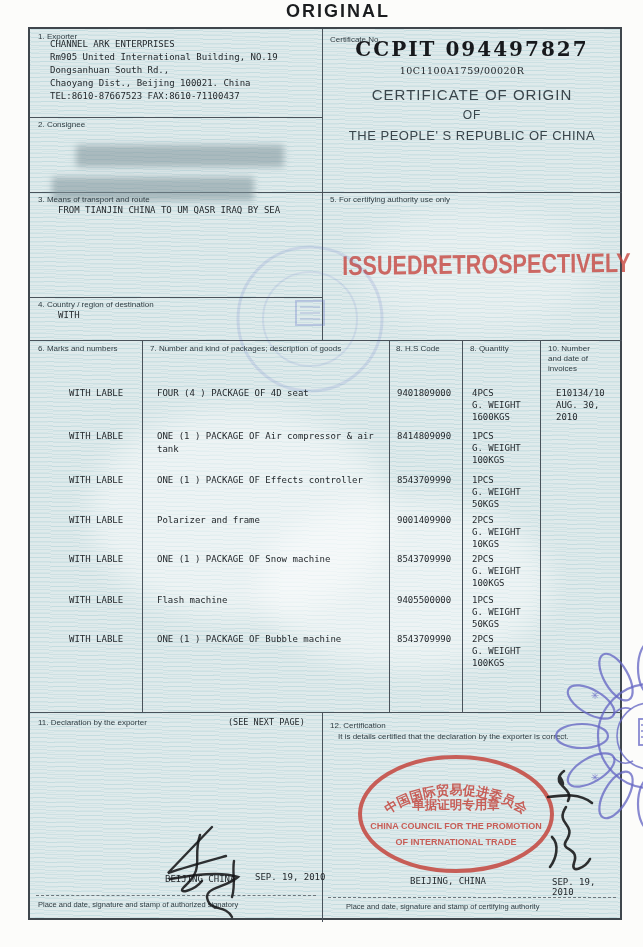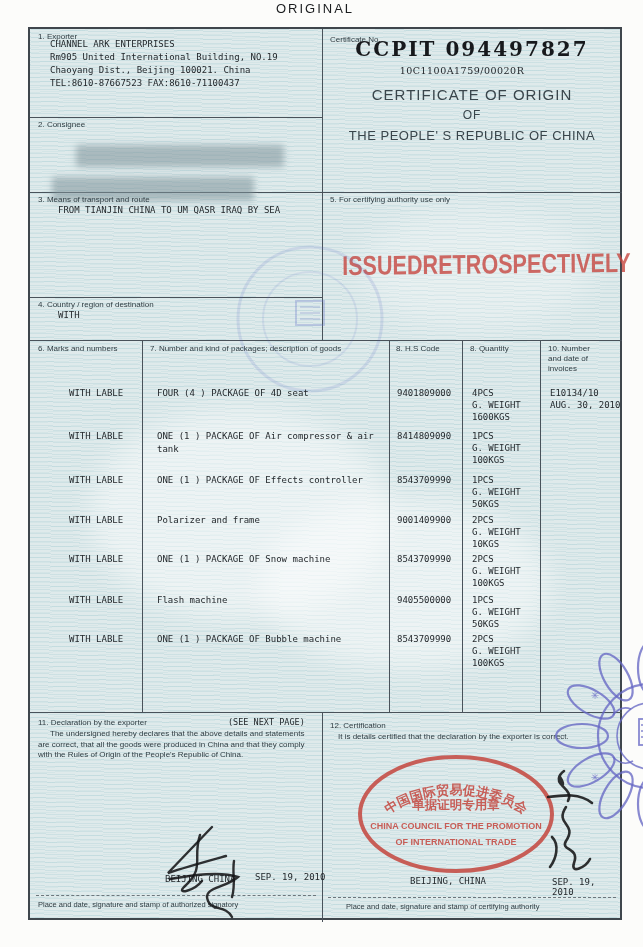--- a/index.html
+++ b/index.html
@@ -1,19 +1,19 @@
 <!DOCTYPE html>
 <html><head>
 <meta charset="utf-8">
 <style>
   html,body{margin:0;padding:0;}
   .page{position:relative;width:643px;height:947px;background:#fcfcfa;overflow:hidden;
         font-family:"Liberation Sans",sans-serif;color:#2f3c42;}
-  .original{position:absolute;left:240px;top:1px;width:150px;text-align:center;
-        font-size:13px;font-weight:normal;letter-spacing:2px;color:#1b1d1f;}
+  .original{position:absolute;left:240px;top:1px;width:150px;text-align:right;
+        font-size:18px;font-weight:bold;letter-spacing:2px;color:#1b1d1f;}
   .doc{position:absolute;left:28px;top:27px;width:594px;height:893px;border:2px solid #3f464c;
         box-sizing:border-box;background-color:#dfeaeb;
         background-image:
           repeating-linear-gradient(2deg, rgba(130,185,195,.20) 0 1px, transparent 1px 4px),
           repeating-linear-gradient(-2.5deg, rgba(150,200,205,.15) 0 1px, transparent 1px 5px);}
   .hline,.vline{position:absolute;background:#49525a;}
   .hline{height:1px;}
   .vline{width:1px;}
   .label{position:absolute;font-size:8px;color:#2f3c42;}
   .typed{font-family:"DejaVu Sans Mono","Liberation Mono",monospace;font-size:9px;color:#23282c;}
@@ -33,21 +33,21 @@
         font-size:13px;color:#39454b;letter-spacing:.5px;}
   .retro-stamp{position:absolute;left:312px;top:222px;white-space:nowrap;
         font-weight:bold;font-size:27px;color:rgba(198,70,64,.80);
         transform:scaleX(.80) rotate(-.5deg);transform-origin:left top;letter-spacing:0;}
   .trow{position:absolute;left:0;width:592px;display:flex;align-items:flex-start;}
   .c{box-sizing:border-box;line-height:13px;}
   .c0{width:112px;padding-left:39px;}
   .c1{width:247px;padding-left:15px;padding-right:14px;}
   .c2{width:73px;padding-left:8px;}
   .c3{width:78px;padding-left:10px;line-height:12px;}
-  .c4{flex:1;padding-left:10px;line-height:12px;}
+  .c4{flex:1;padding-left:16px;line-height:12px;}
   .decl-text{position:absolute;left:8px;top:700px;width:280px;font-size:8px;line-height:10.5px;
         color:#2f3c42;text-indent:12px;}
   .cert-text{position:absolute;left:308px;top:703px;width:272px;font-size:8px;color:#2f3c42;}
   .dashed{position:absolute;border-top:1px dashed #6d777d;height:0;}
   .footer-label{position:absolute;font-size:7.5px;color:#2f3c42;}
   svg{display:block;}
 </style>
 </head>
 <body>
 
@@ -71,20 +71,21 @@
     <div class="vline" style="left:359px;top:311px;height:372px;"></div>
     <div class="vline" style="left:432px;top:311px;height:372px;"></div>
     <div class="vline" style="left:510px;top:311px;height:372px;"></div>
     <div class="hline" style="top:683px;left:0;width:592px;"></div>
     <div class="vline" style="left:292px;top:683px;height:210px;"></div>
 
     <div class="label" style="left:8px;top:3px;">1. Exporter</div>
     <div class="pos typed" style="left:20px;top:9px;line-height:13px;">
       <div>CHANNEL ARK ENTERPRISES</div>
       <div>Rm905 United International Building, NO.19</div>
+      <div>Dongsanhuan South Rd.,</div>
       <div>Chaoyang Dist., Beijing 100021. China</div>
       <div>TEL:8610-87667523  FAX:8610-71100437</div>
     </div>
 
     <div class="label" style="left:8px;top:91px;">2. Consignee</div>
     <div class="blur-block" style="left:46px;top:116px;width:208px;height:22px;"></div>
     <div class="blur-block" style="left:22px;top:148px;width:202px;height:24px;"></div>
 
     <div class="label" style="left:300px;top:6px;">Certificate No.</div>
     <div class="cert-no-line">CCPIT  094497827</div>
@@ -195,21 +196,20 @@
       <div class="c c3">
         <div>2PCS</div>
         <div>G. WEIGHT</div>
         <div>100KGS</div>
       </div>
       <div class="c c4"></div>
     </div>
 
     <div class="label" style="left:8px;top:689px;">11. Declaration by the exporter</div>
     <div class="pos typed" style="left:198px;top:688px;font-size:8.5px;">(SEE NEXT PAGE)</div>
-    <div class="decl-text">The undersigned hereby declares that the above details and statements are correct, that all the goods were produced in China and that they comply with the Rules of Origin of the People's Republic of China.</div>
     <div class="pos typed" style="left:110px;top:845px;padding-left:25px;">BEIJING CHINA</div>
     <div class="pos typed" style="left:225px;top:843px;">SEP. 19, 2010</div>
     <div class="dashed" style="left:6px;top:866px;width:280px;"></div>
     <div class="footer-label" style="left:8px;top:871px;">Place and date, signature and stamp of authorized signatory</div>
 
     <svg class="pos" style="left:112px;top:792px;" width="120" height="100" viewBox="0 0 120 100">
       <g fill="none" stroke="rgba(22,22,24,.88)" stroke-width="2.4" stroke-linecap="round">
         <path d="M70,6 L26,52 C44,46 66,40 84,35"></path>
         <path d="M58,14 C50,38 64,46 42,66 C34,74 52,70 60,60"></path>
         <path d="M28,58 C52,54 78,50 96,56 C82,68 60,66 66,80 C70,90 84,84 90,96"></path>

